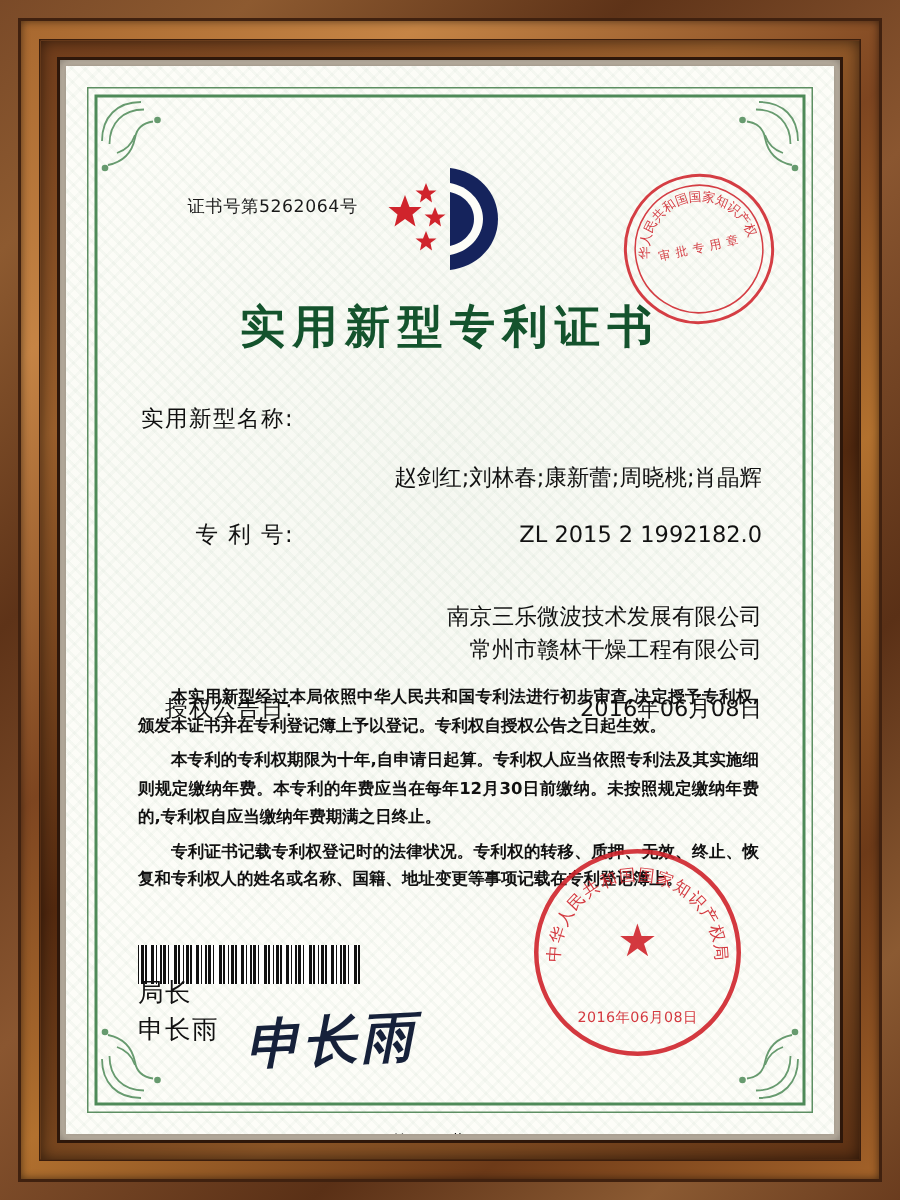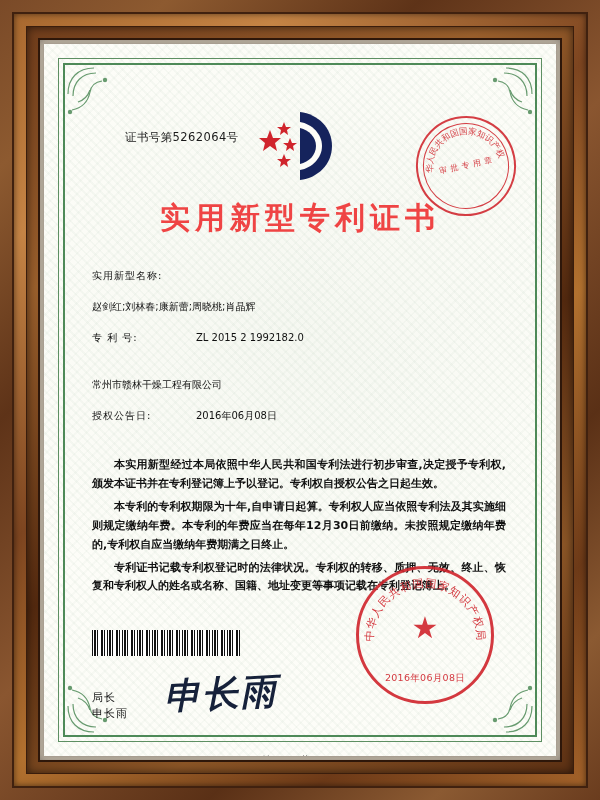--- a/index.html
+++ b/index.html
@@ -118,30 +118,31 @@
 
   .title {
     position: absolute;
     left: 0; right: 0;
     top: 120px;
     text-align: center;
     font-family: Liberation Serif, serif;
     font-size: 30px;
     font-weight: bold;
     letter-spacing: 5px;
-    color: #ef4444;
+    color: #14532d;
   }
 
   .fields {
     position: absolute;
     left: 14px;
     top: 190px;
     width: 416px;
-    font-size: 10px;
+    font-size: 15px;
     line-height: 1.5;
+    text-align: right;
   }
   .field-row {
     display: flex;
     margin-bottom: 16px;
   }
   .field-label {
     width: 104px;
     flex: 0 0 104px;
     letter-spacing: 1px;
     color: #111;
@@ -177,22 +178,22 @@
     height: 26px;
     background: repeating-linear-gradient(90deg,
       #111 0 1px, #fff 1px 2px, #111 2px 4px, #fff 4px 5px,
       #111 5px 6px, #fff 6px 9px, #111 9px 11px, #fff 11px 12px,
       #111 12px 13px, #fff 13px 15px);
   }
 
   .director {
     position: absolute;
     left: 14px;
-    top: 612px;
-    font-size: 11px;
+    top: 572px;
+    font-size: 17px;
     line-height: 1.45;
     letter-spacing: 1px;
   }
   .signature {
     position: absolute;
     left: 86px;
     top: 592px;
     font-family: "DejaVu Serif", serif;
     font-size: 36px;
     font-weight: bold;
@@ -369,20 +370,21 @@
         <div class="field-value">赵剑红;刘林春;康新蕾;周晓桃;肖晶辉</div>
       </div>
       <div class="field-row">
         <div class="field-label">专 利 号:</div>
         <div class="field-value">ZL 2015 2 1992182.0</div>
       </div>
       <div class="field-row">
       </div>
       <div class="field-row">
         <div class="field-value">
+          <span class="line2">南京三乐微波技术发展有限公司</span>
           <span class="line2">常州市赣林干燥工程有限公司</span>
         </div>
       </div>
       <div class="field-row">
         <div class="field-label">授权公告日:</div>
         <div class="field-value">2016年06月08日</div>
       </div>
     </div>
 
     <div class="body-text">

